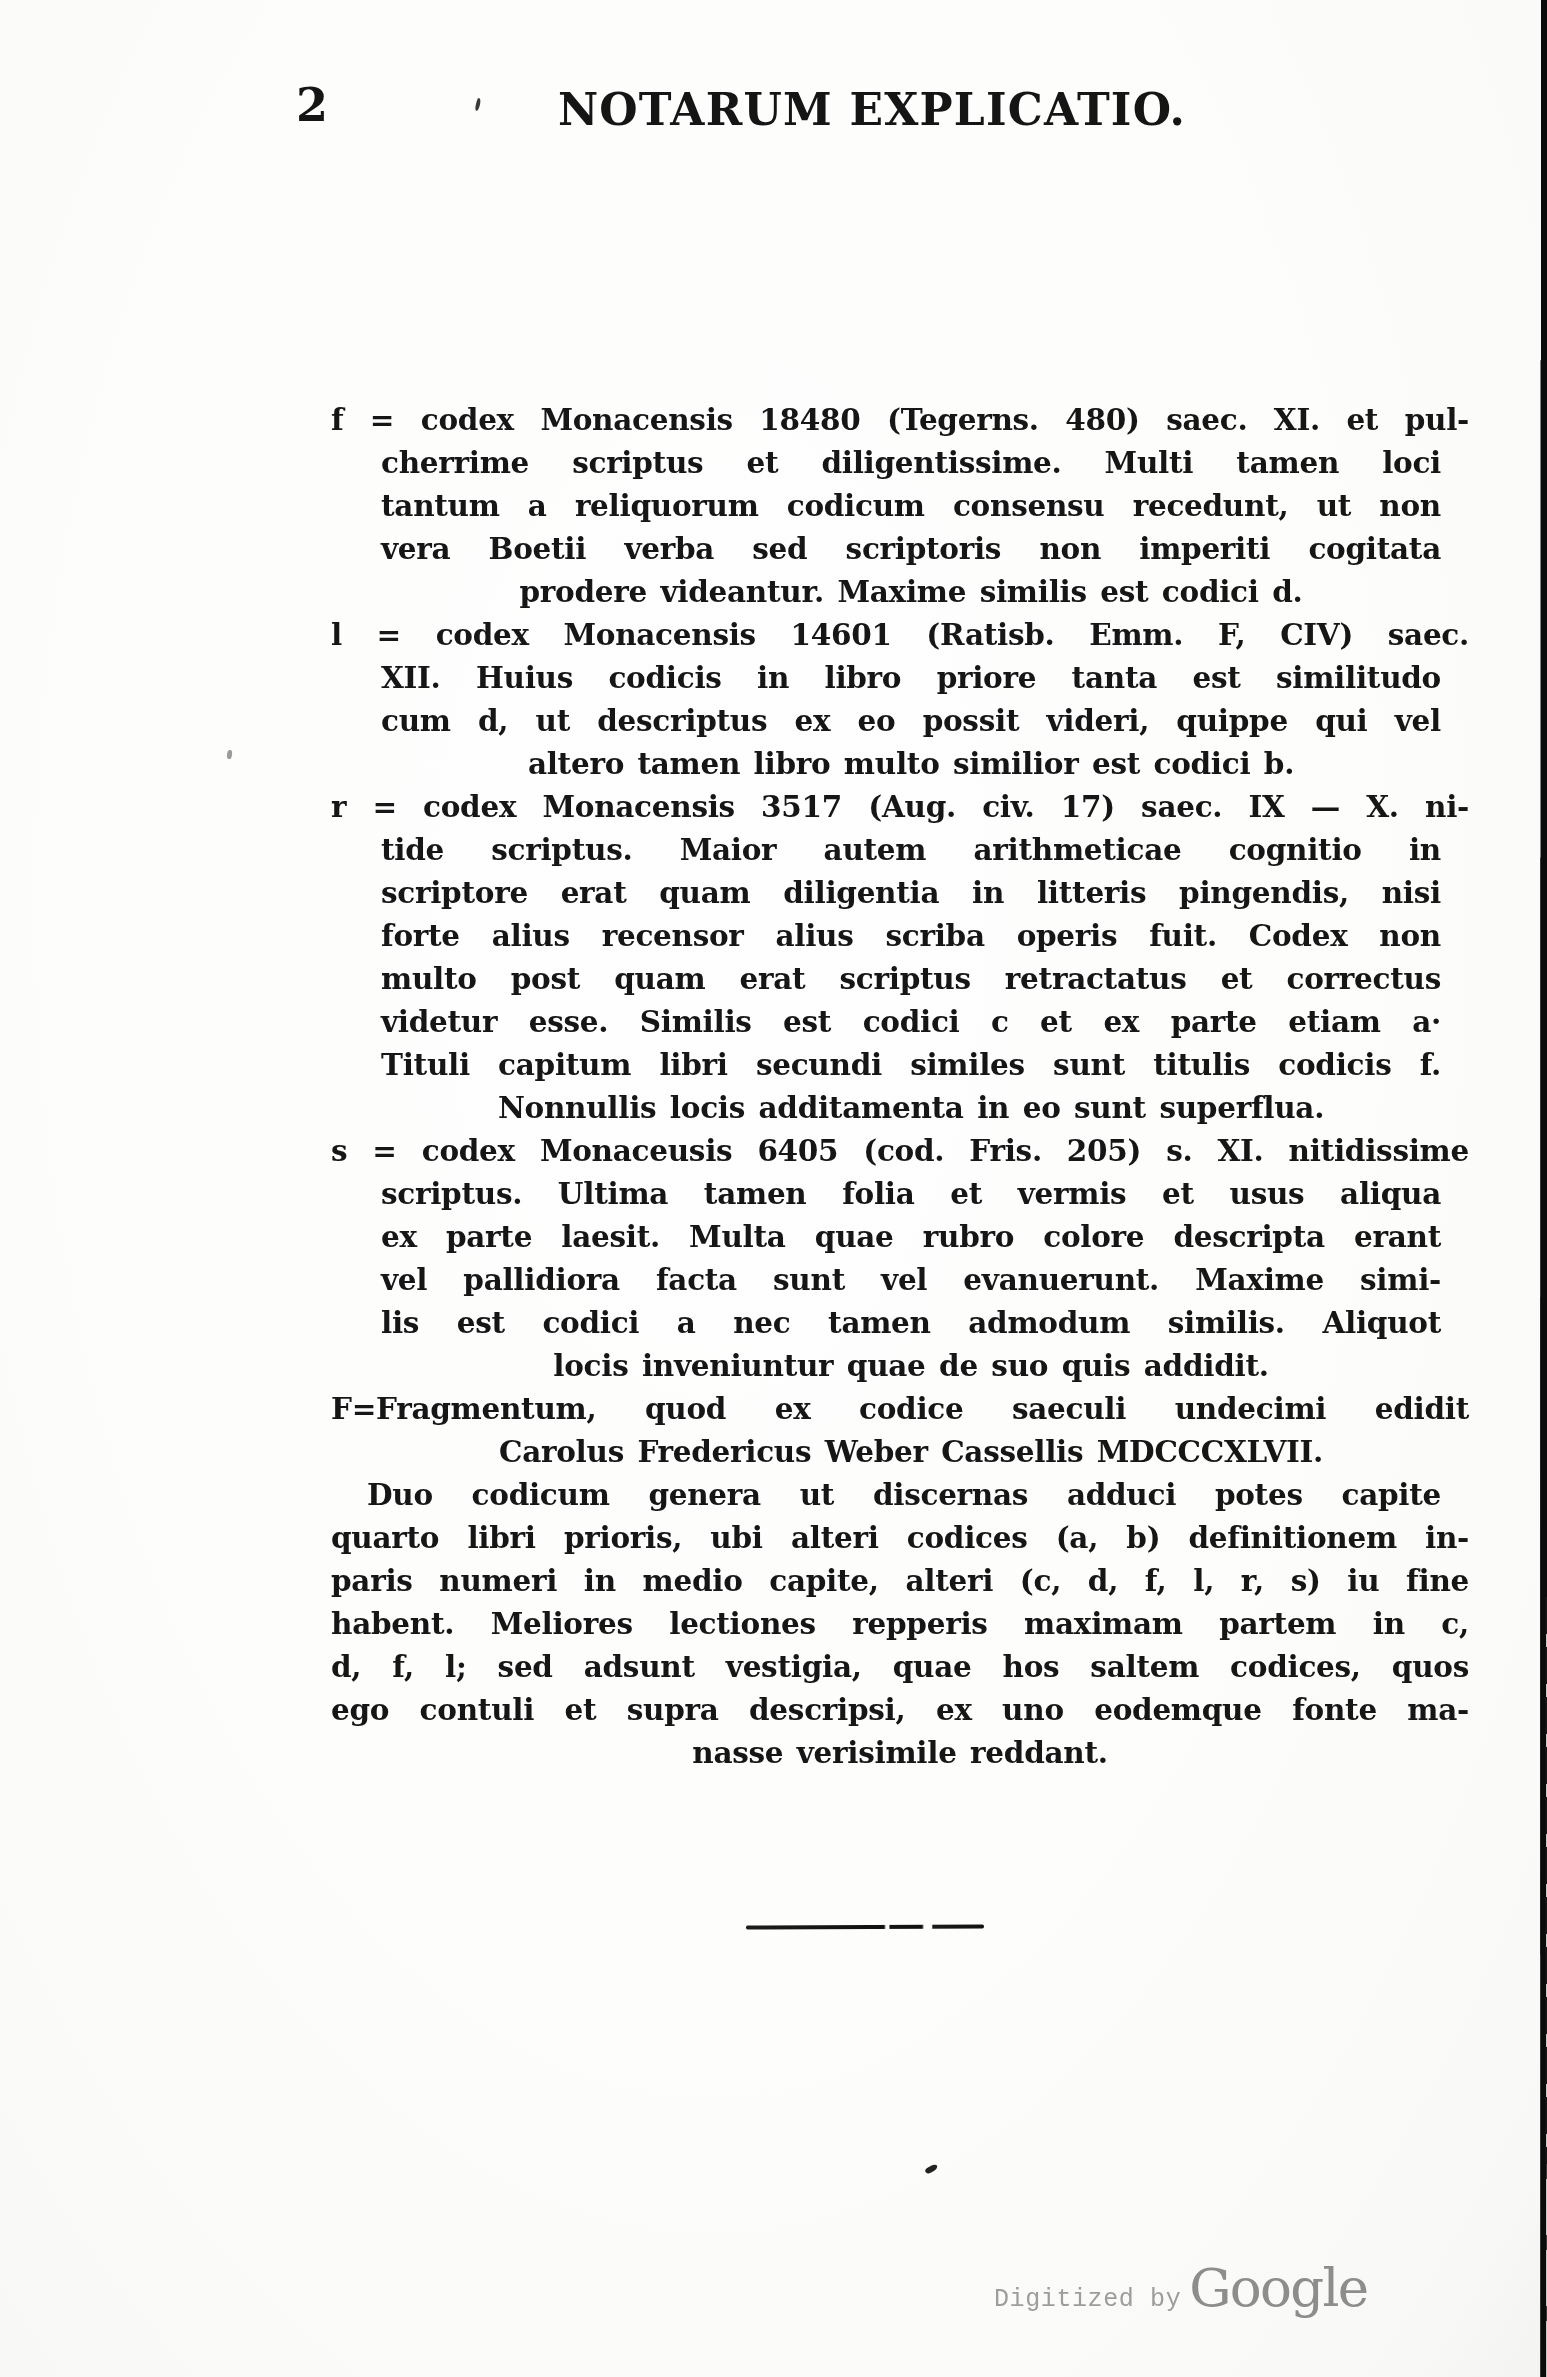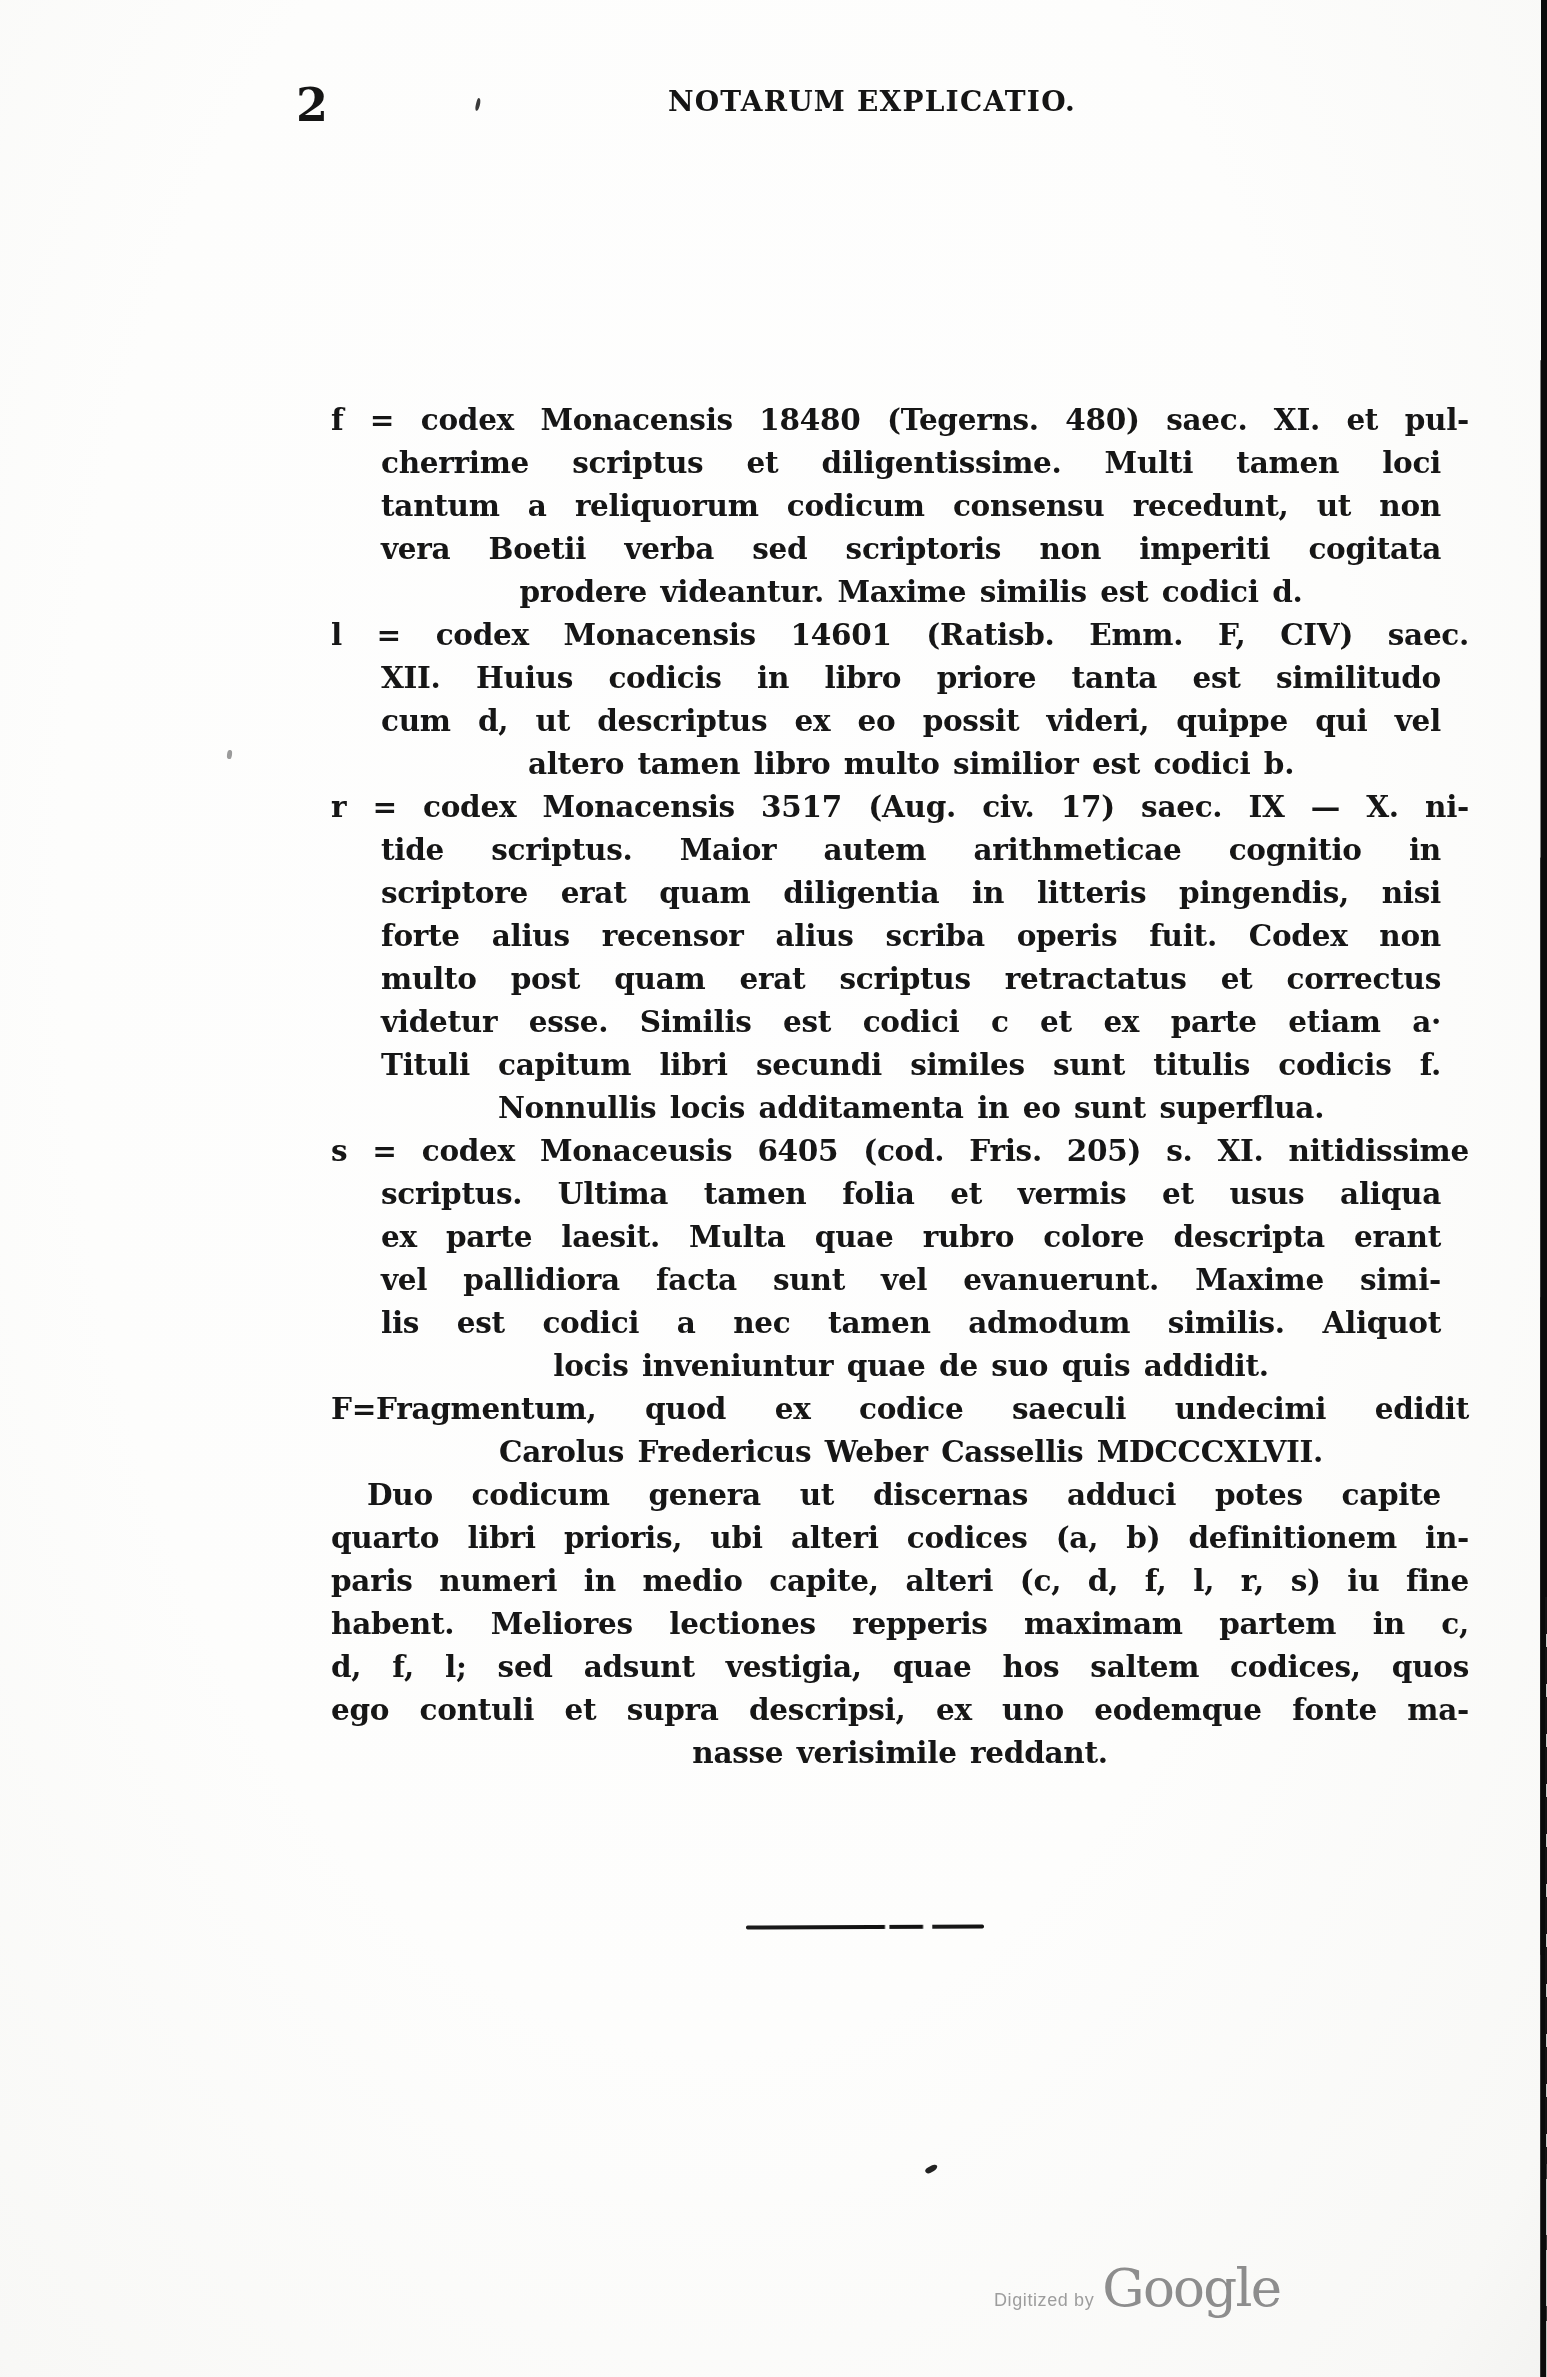--- a/index.html
+++ b/index.html
@@ -14,21 +14,21 @@
     background:
       radial-gradient(ellipse at 46% 38%, #fefefe 0%, #fdfdfc 55%, #f8f8f6 92%, #f3f3f1 100%);
   }
   
   .pagenum{
     position:absolute;left:296px;top:82px;
     font-size:46px;font-weight:700;color:#151515;line-height:1;
   }
   .title{
     position:absolute;left:303px;top:88px;width:1138px;margin:0;
-    text-align:center;font-size:28px;font-weight:700;color:#151515;
+    text-align:center;font-size:44px;font-weight:700;color:#151515;
     letter-spacing:1.2px;line-height:1;white-space:nowrap;
   }
   
   .textblock{
     position:absolute;left:303px;top:398px;width:1138px;
   }
   .line{
     width:1138px;height:43px;line-height:43px;
     font-size:29.5px;font-weight:700;color:#161616;
     letter-spacing:-0.3px;word-spacing:3.5px;
@@ -65,22 +65,22 @@
   .edge-c{
     position:absolute;right:0;top:2164px;width:2.3px;height:197px;opacity:.85;
     background:repeating-linear-gradient(180deg,#1e1e1e 0 15px, rgba(0,0,0,0) 15px 71px);
   }
   
   .watermark{
     position:absolute;left:994px;top:2261px;
     display:flex;align-items:baseline;gap:8px;
   }
   .wm-text{
-    font-family:Liberation Sans, sans-serif;
-    font-size:18px;color:#9d9d9d;letter-spacing:0.6px;
+    font-family:Liberation Mono, monospace;
+    font-size:25px;color:#9d9d9d;letter-spacing:0.6px;
   }
   .wm-logo{
     font-family:"DejaVu Serif","Liberation Serif",serif;
     font-size:53px;color:#8d8d8d;letter-spacing:-1.7px;line-height:1;
   }
 </style>
 </head>
 <body>
 
 <div class="page">

